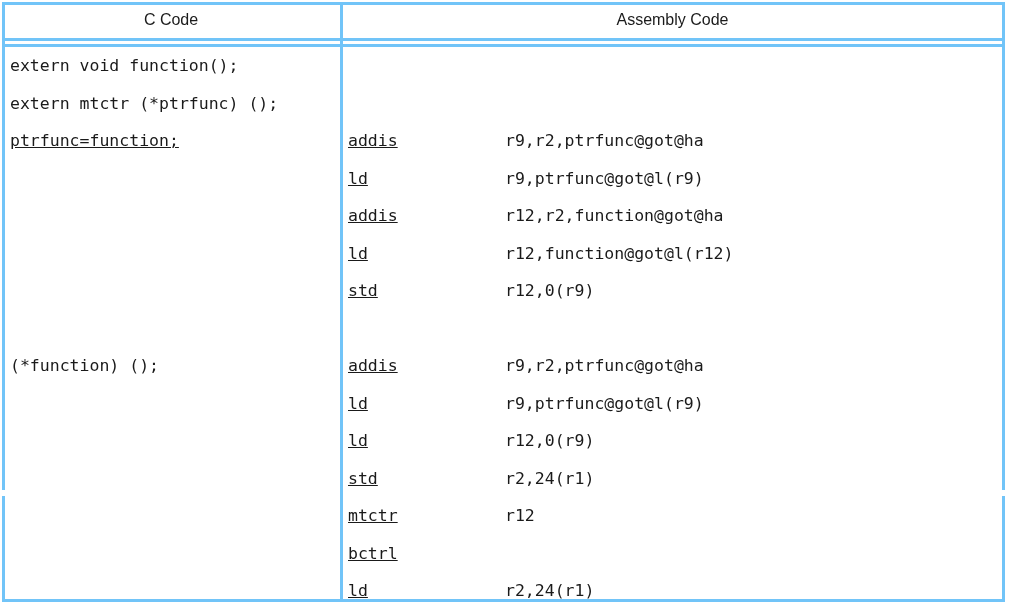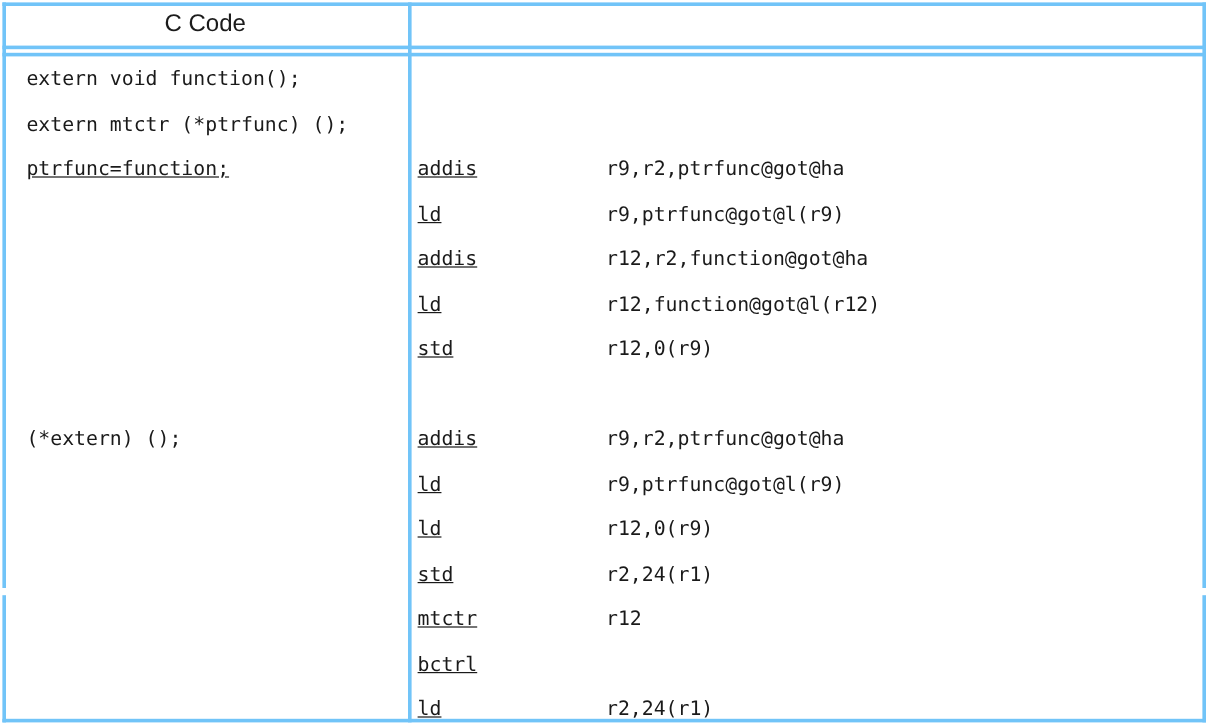--- a/index.html
+++ b/index.html
@@ -49,21 +49,21 @@
     top: 0;
     width: 1003px;
     height: 36px;
   }
   .header-cell {
     position: absolute;
     top: 0;
     height: 36px;
     line-height: 36px;
     text-align: center;
-    font-size: 20px;
+    font-size: 16px;
     color: #1b1b1b;
     white-space: nowrap;
   }
   #header-c     { left: 0px;   width: 338px; }
   #header-asm   { left: 338px; width: 665px; }
 
   
   .hdr-rule-a {
     position: absolute;
     left: 0;
@@ -87,21 +87,21 @@
     font-family: "DejaVu Sans Mono", monospace;
     font-size: 16.5px;
     color: #1a1a1a;
     white-space: pre;
   }
   #c-code-col   { left: 8px;   top: 45px; width: 326px; }
   #asm-code-col { left: 346px; top: 45px; width: 650px; }
 
   .code-line {
     position: absolute;
-    left: 12px;
+    left: 0;
     height: 37.5px;
     line-height: 37.5px;
     white-space: pre;
   }
   .asm-line { position: absolute; left: 0; height: 37.5px; line-height: 37.5px; }
   .asm-mnemonic {
     position: absolute;
     left: 0;
     white-space: pre;
     text-decoration: underline;
@@ -120,23 +120,24 @@
 
   <div class="frame-top" style="left:0; top:0; width:1003px;"></div>
   <div class="frame-left" style="left:0; top:0; height:488px;"></div>
   <div class="frame-left" style="left:0; top:494px; height:106px;"></div>
   <div class="frame-right" style="left:1000px; top:0; height:488px;"></div>
   <div class="frame-right" style="left:1000px; top:494px; height:106px;"></div>
   <div class="frame-bottom" style="left:0; top:597px; width:1003px;"></div>
 
   <div id="header-row">
     <div class="header-cell" id="header-c">C Code</div>
+    <div class="header-cell" id="header-asm">Assembly Code</div>
   </div>
   <div class="hdr-rule-a"></div>
   <div class="hdr-rule-b"></div>
 
   <div class="col-divider" style="left:338px; top:0; height:600px;"></div>
 
-  <div class="code-col" id="c-code-col"><div class="code-line" style="top: 0px;">extern void function();</div><div class="code-line" style="top: 37.5px;">extern mtctr (*ptrfunc) ();</div><div class="code-line" style="top: 75px; text-decoration: underline;">ptrfunc=function;</div><div class="code-line" style="top: 300px;">(*extern) ();</div></div>
+  <div class="code-col" id="c-code-col"><div class="code-line" style="top: 0px;">extern void function();</div><div class="code-line" style="top: 37.5px;">extern mtctr (*ptrfunc) ();</div><div class="code-line" style="top: 75px; text-decoration: underline;">ptrfunc=function;</div><div class="code-line" style="top: 300px;">(*function) ();</div></div>
 
   <div class="code-col" id="asm-code-col"><div class="asm-line" style="top: 75px;"><span class="asm-mnemonic">addis</span><span class="asm-operand">r9,r2,ptrfunc@got@ha</span></div><div class="asm-line" style="top: 112.5px;"><span class="asm-mnemonic">ld</span><span class="asm-operand">r9,ptrfunc@got@l(r9)</span></div><div class="asm-line" style="top: 150px;"><span class="asm-mnemonic">addis</span><span class="asm-operand">r12,r2,function@got@ha</span></div><div class="asm-line" style="top: 187.5px;"><span class="asm-mnemonic">ld</span><span class="asm-operand">r12,function@got@l(r12)</span></div><div class="asm-line" style="top: 225px;"><span class="asm-mnemonic">std</span><span class="asm-operand">r12,0(r9)</span></div><div class="asm-line" style="top: 300px;"><span class="asm-mnemonic">addis</span><span class="asm-operand">r9,r2,ptrfunc@got@ha</span></div><div class="asm-line" style="top: 337.5px;"><span class="asm-mnemonic">ld</span><span class="asm-operand">r9,ptrfunc@got@l(r9)</span></div><div class="asm-line" style="top: 375px;"><span class="asm-mnemonic">ld</span><span class="asm-operand">r12,0(r9)</span></div><div class="asm-line" style="top: 412.5px;"><span class="asm-mnemonic">std</span><span class="asm-operand">r2,24(r1)</span></div><div class="asm-line" style="top: 450px;"><span class="asm-mnemonic">mtctr</span><span class="asm-operand">r12</span></div><div class="asm-line" style="top: 487.5px;"><span class="asm-mnemonic">bctrl</span><span class="asm-operand"></span></div><div class="asm-line" style="top: 525px;"><span class="asm-mnemonic">ld</span><span class="asm-operand">r2,24(r1)</span></div></div>
 
 </div>
 
 </body></html>

